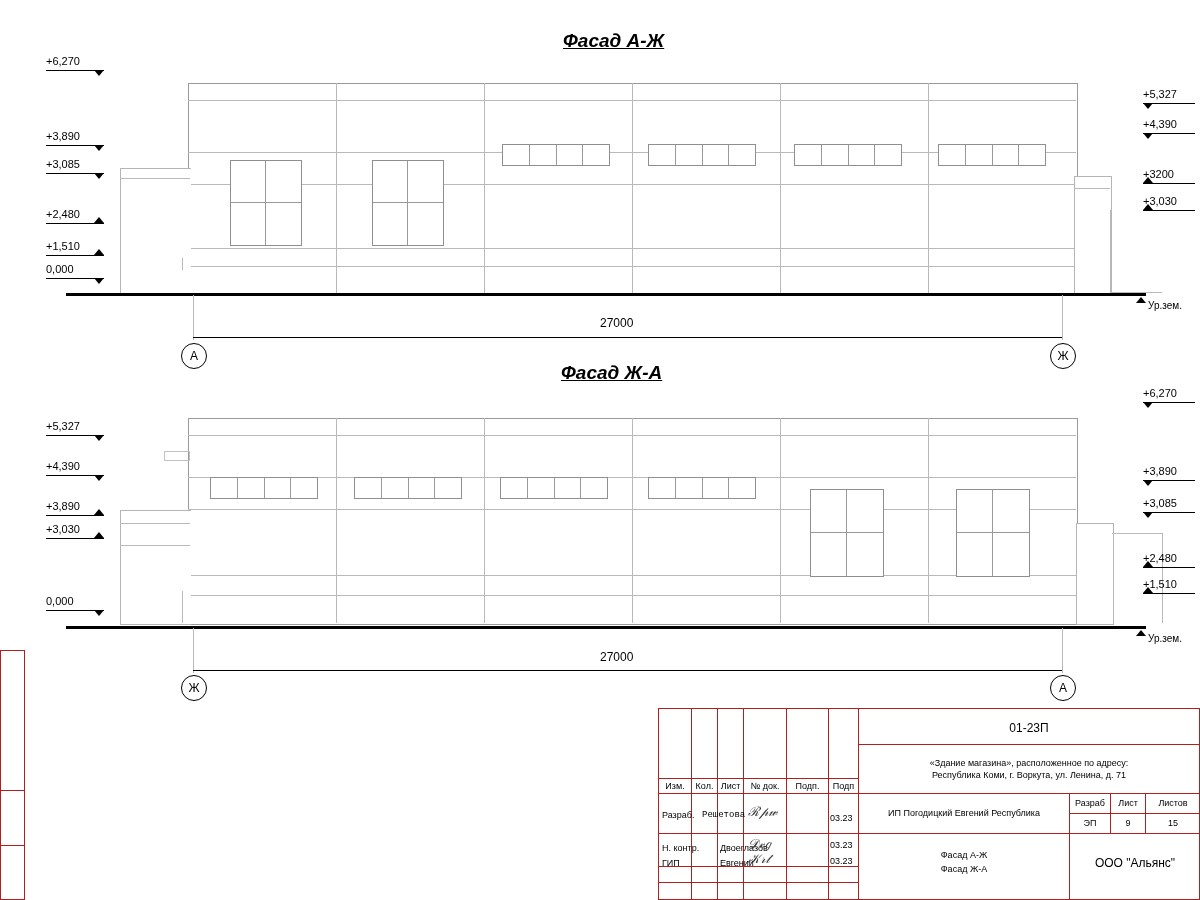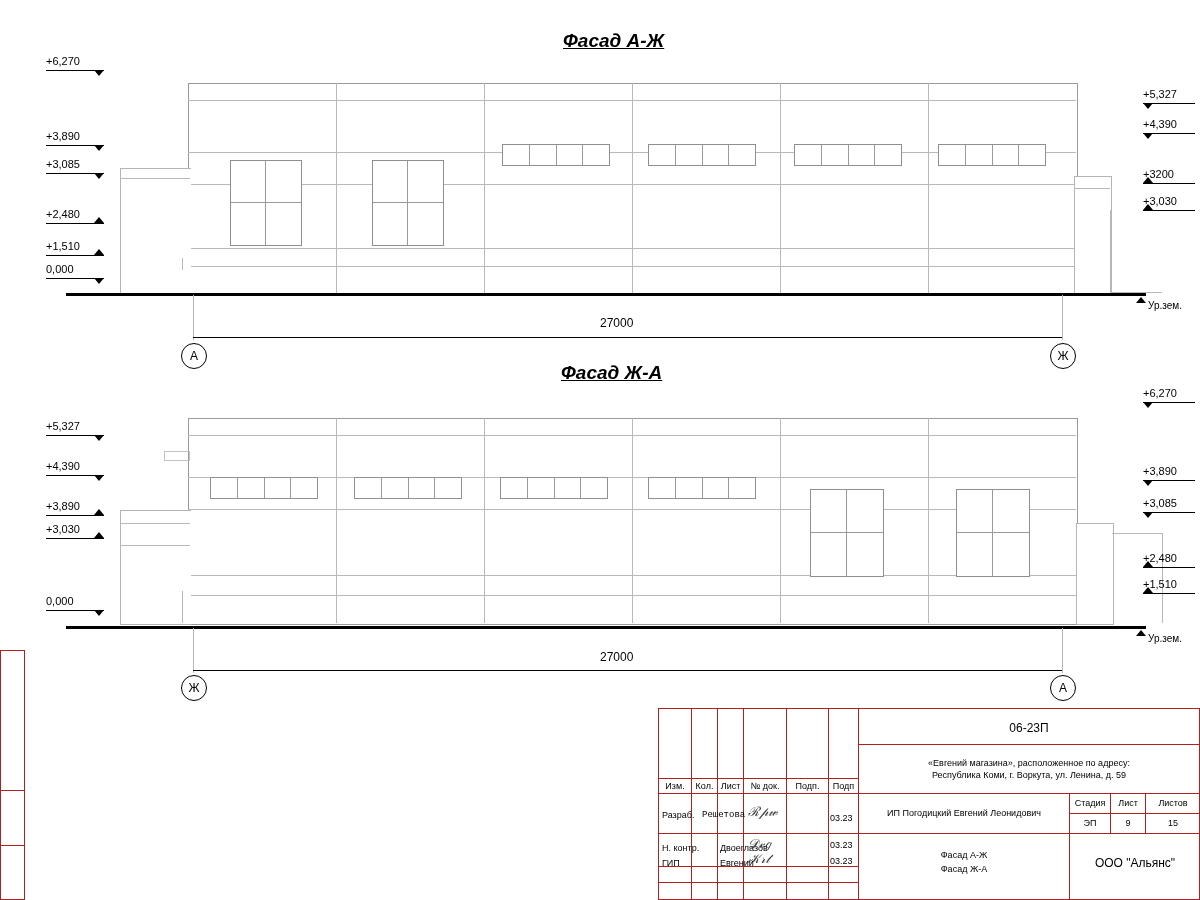--- a/index.html
+++ b/index.html
@@ -337,27 +337,27 @@
     <div class="t l" style="left:4px;top:135px;">Н. контр.</div>
     <div class="t l" style="left:62px;top:135px;">Двоеглазов</div>
     <div class="sig" style="left:90px;top:128px;">𝒟𝓋𝑔</div>
     <div class="t l" style="left:172px;top:132px;">03.23</div>
 
     <div class="t l" style="left:4px;top:150px;">ГИП</div>
     <div class="t l" style="left:62px;top:150px;">Евгений</div>
     <div class="sig" style="left:90px;top:143px;">𝒦𝓇𝓉</div>
     <div class="t l" style="left:172px;top:148px;">03.23</div>
 
-    <div class="t" style="left:200px;top:13px;width:342px;font-size:12px;">06-23П</div>
-    <div class="t" style="left:200px;top:50px;width:342px;">«Евгений магазина», расположенное по адресу:</div>
-    <div class="t" style="left:200px;top:62px;width:342px;">Республика Коми, г. Воркута, ул. Ленина, д. 59</div>
-
-    <div class="t" style="left:201px;top:100px;width:210px;">ИП Погодицкий Евгений Леонидович</div>
-
-    <div class="t" style="left:412px;top:90px;width:40px;">Стадия</div>
+    <div class="t" style="left:200px;top:13px;width:342px;font-size:12px;">01-23П</div>
+    <div class="t" style="left:200px;top:50px;width:342px;">«Здание магазина», расположенное по адресу:</div>
+    <div class="t" style="left:200px;top:62px;width:342px;">Республика Коми, г. Воркута, ул. Ленина, д. 71</div>
+
+    <div class="t" style="left:201px;top:100px;width:210px;">ИП Погодицкий Евгений Республика</div>
+
+    <div class="t" style="left:412px;top:90px;width:40px;">Разраб</div>
     <div class="t" style="left:453px;top:90px;width:34px;">Лист</div>
     <div class="t" style="left:488px;top:90px;width:54px;">Листов</div>
 
     <div class="t" style="left:412px;top:110px;width:40px;">ЭП</div>
     <div class="t" style="left:453px;top:110px;width:34px;">9</div>
     <div class="t" style="left:488px;top:110px;width:54px;">15</div>
 
     <div class="t" style="left:201px;top:142px;width:210px;">Фасад А-Ж</div>
     <div class="t" style="left:201px;top:156px;width:210px;">Фасад Ж-А</div>
 

